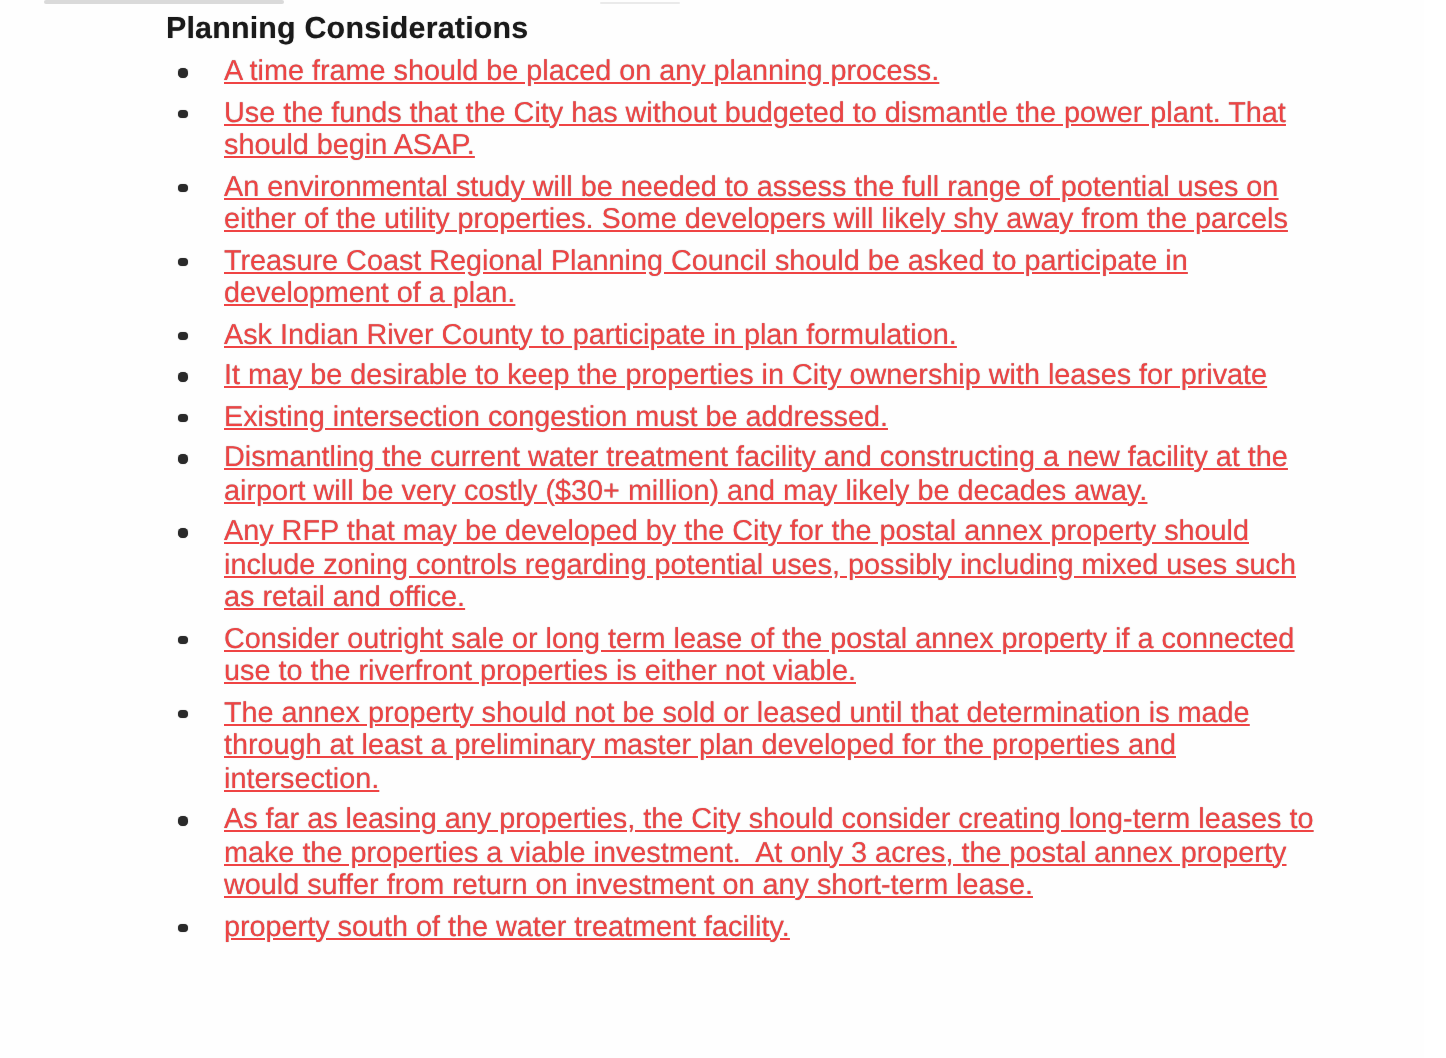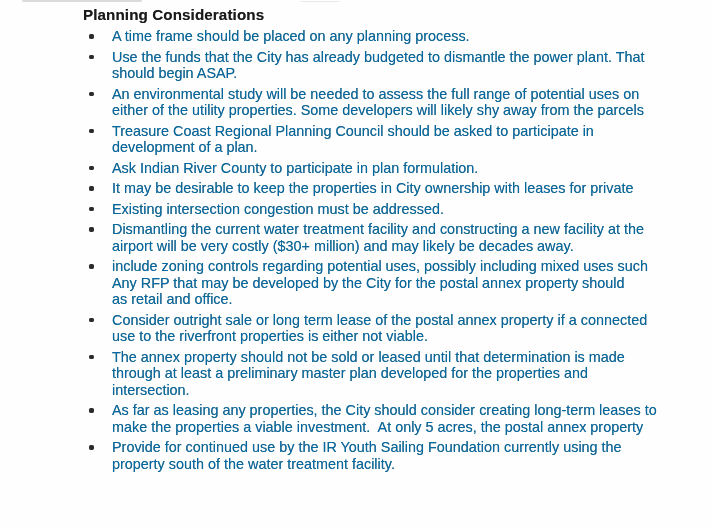--- a/index.html
+++ b/index.html
@@ -54,22 +54,23 @@
     list-style: none;
     margin: 0;
     padding: 0;
   }
   ul.bullet-list > li {
     position: relative;
     padding-left: 29px;
     margin: 0 0 4px 0;
     font-size: 14.4px;
     line-height: 16.5px;
-    color: #0369a1;
+    color: #ef4444;
     text-shadow: 0 0 0.5px rgba(25, 25, 25, 0.5);
+    text-decoration: underline;
   }
   ul.bullet-list > li::before {
     content: "";
     position: absolute;
     left: 6px;
     top: 6px;
     width: 4.5px;
     height: 4.5px;
     border-radius: 50%;
     background: #2a2a2a;
@@ -85,21 +86,21 @@
 <div class="page">
   <div class="scan-smudge-left"></div>
   <div class="scan-smudge-mid"></div>
   <div class="content">
     <h1 class="doc-title">Planning Considerations</h1>
     <ul class="bullet-list">
         <li>
           <div class="line">A time frame should be placed on any planning process.</div>
         </li>
         <li>
-          <div class="line">Use the funds that the City has already budgeted to dismantle the power plant. That</div>
+          <div class="line">Use the funds that the City has without budgeted to dismantle the power plant. That</div>
           <div class="line">should begin ASAP.</div>
         </li>
         <li>
           <div class="line">An environmental study will be needed to assess the full range of potential uses on</div>
           <div class="line">either of the utility properties. Some developers will likely shy away from the parcels</div>
         </li>
         <li>
           <div class="line">Treasure Coast Regional Planning Council should be asked to participate in</div>
           <div class="line">development of a plan.</div>
         </li>
@@ -110,36 +111,36 @@
           <div class="line">It may be desirable to keep the properties in City ownership with leases for private</div>
         </li>
         <li>
           <div class="line">Existing intersection congestion must be addressed.</div>
         </li>
         <li>
           <div class="line">Dismantling the current water treatment facility and constructing a new facility at the</div>
           <div class="line">airport will be very costly ($30+ million) and may likely be decades away.</div>
         </li>
         <li>
+          <div class="line">Any RFP that may be developed by the City for the postal annex property should</div>
           <div class="line">include zoning controls regarding potential uses, possibly including mixed uses such</div>
-          <div class="line">Any RFP that may be developed by the City for the postal annex property should</div>
           <div class="line">as retail and office.</div>
         </li>
         <li>
           <div class="line">Consider outright sale or long term lease of the postal annex property if a connected</div>
           <div class="line">use to the riverfront properties is either not viable.</div>
         </li>
         <li>
           <div class="line">The annex property should not be sold or leased until that determination is made</div>
           <div class="line">through at least a preliminary master plan developed for the properties and</div>
           <div class="line">intersection.</div>
         </li>
         <li>
           <div class="line">As far as leasing any properties, the City should consider creating long-term leases to</div>
-          <div class="line">make the properties a viable investment.  At only 5 acres, the postal annex property</div>
+          <div class="line">make the properties a viable investment.  At only 3 acres, the postal annex property</div>
+          <div class="line">would suffer from return on investment on any short-term lease.</div>
         </li>
         <li>
-          <div class="line">Provide for continued use by the IR Youth Sailing Foundation currently using the</div>
           <div class="line">property south of the water treatment facility.</div>
         </li>
       </ul>
   </div>
 </div>
 
 </body></html>

